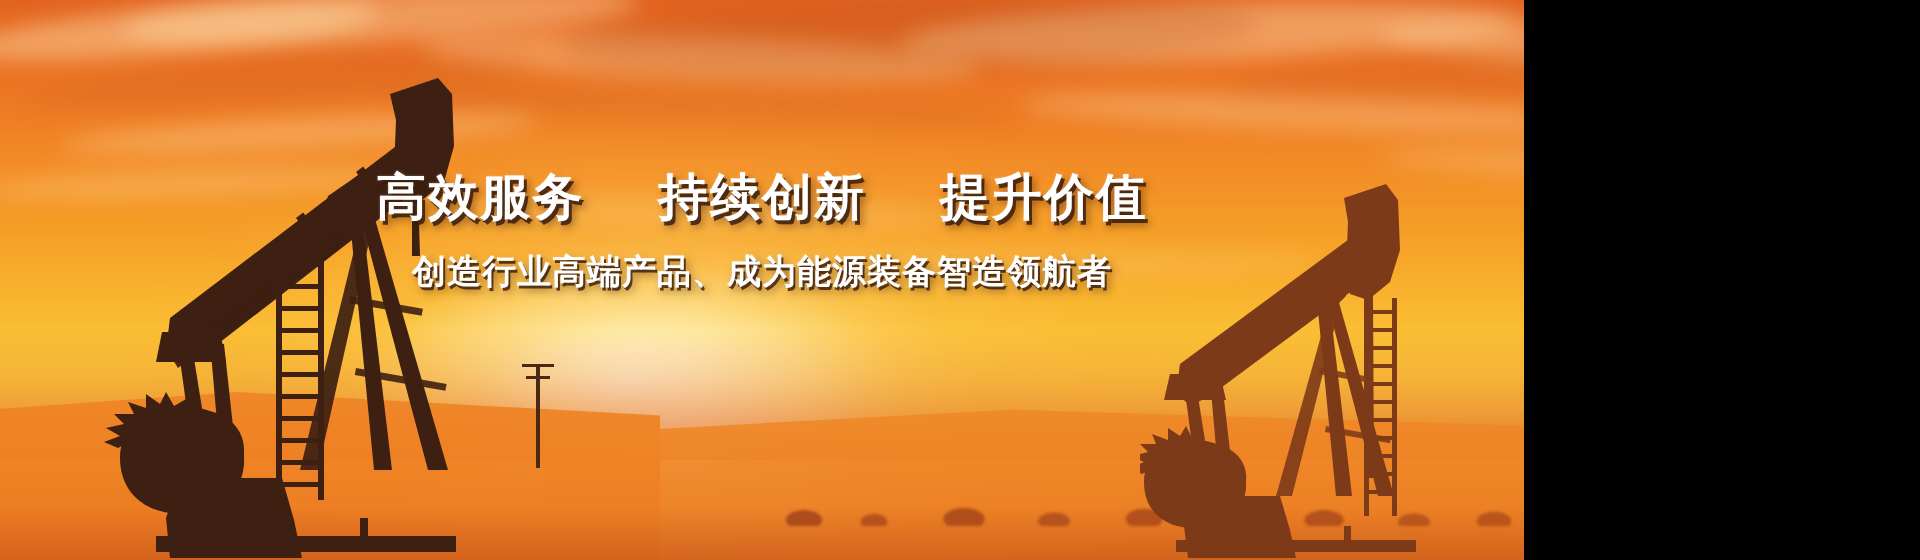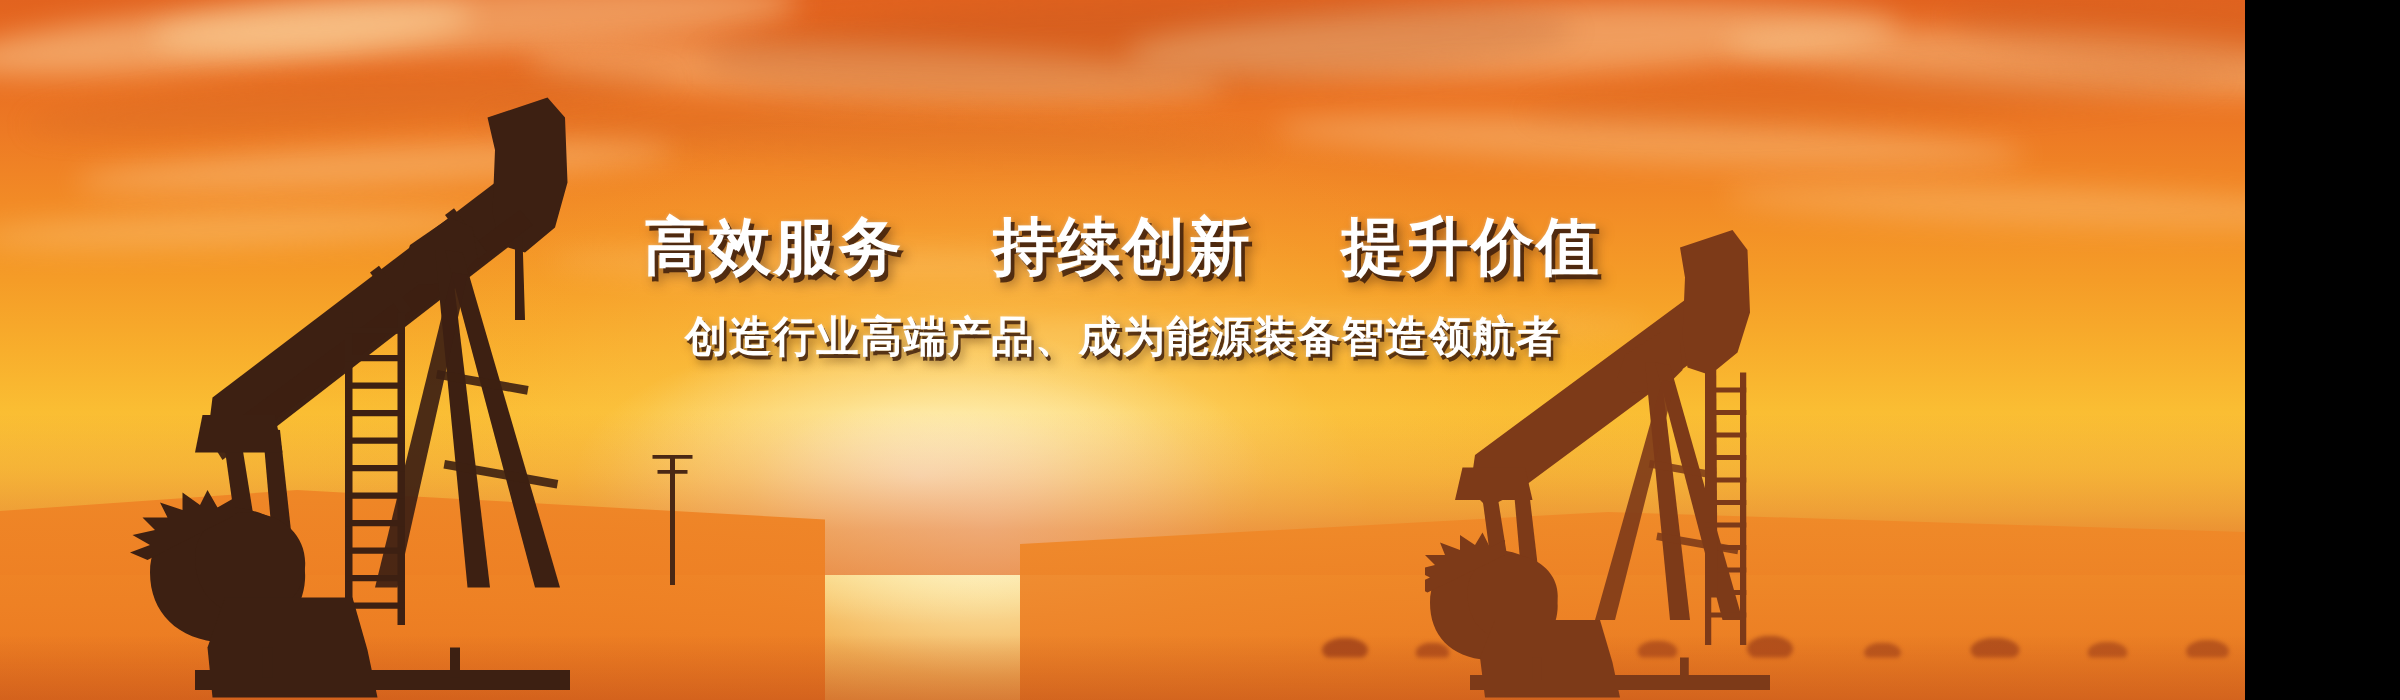--- a/index.html
+++ b/index.html
@@ -1,23 +1,23 @@
 <!DOCTYPE html>
 <html lang="zh"><head>
 <meta charset="utf-8">
 <title>Banner</title>
 <style>
   html,body{margin:0;padding:0;background:#000;}
   *{box-sizing:border-box;}
 
   .stage{
     position:relative;
-    width:1796px;height:560px;
+    width:1524px;height:560px;
     overflow:hidden;
-    font-family:Liberation Serif, serif;
+    font-family:Liberation Sans, sans-serif;
     background:#e8742a;
   }
 
   
   .sky{
     position:absolute;inset:0;
     background:
       linear-gradient(to bottom,
         #e2631f 0%,
         #e86c21 9%,

